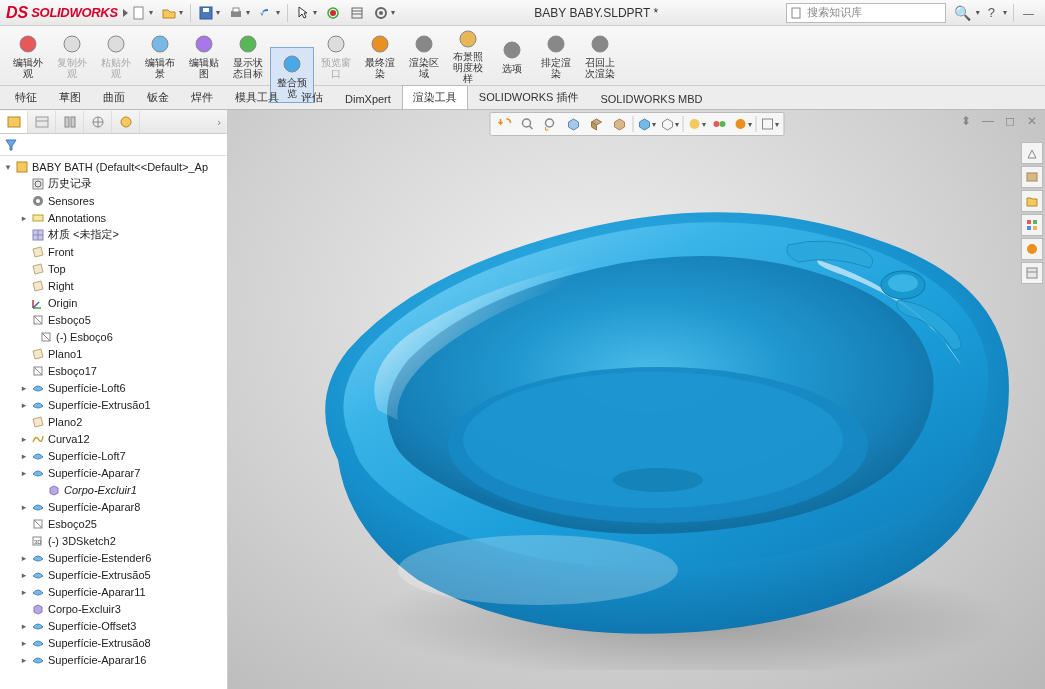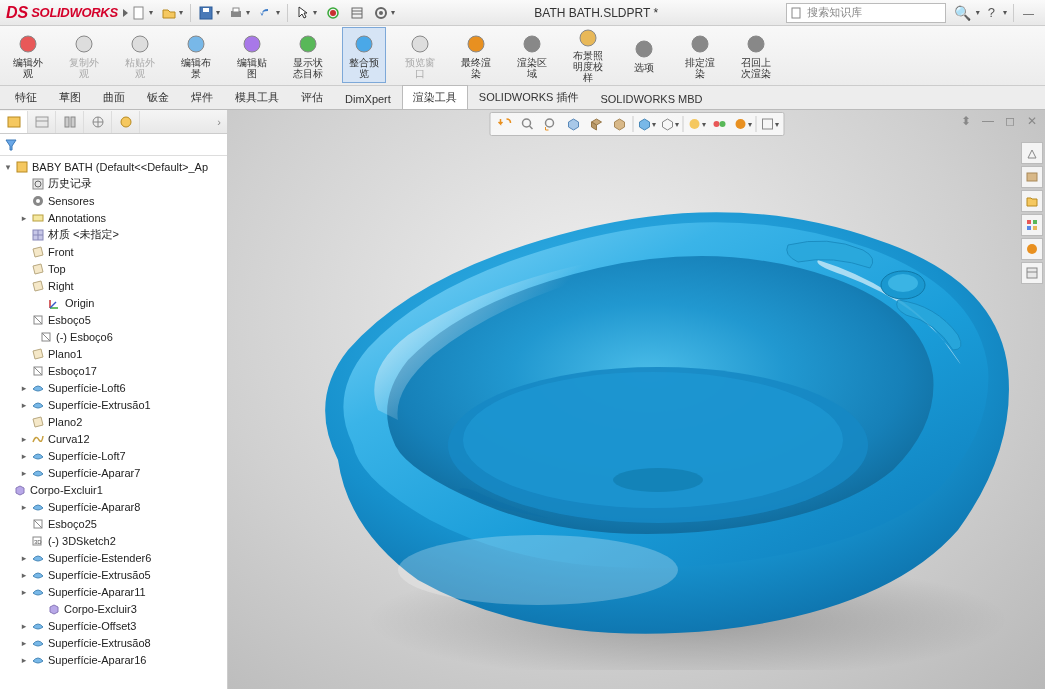--- a/index.html
+++ b/index.html
@@ -9,21 +9,21 @@
 .logo-ds { color:#d4002a; font-size:16px; font-weight:700; font-style:italic; }
 .logo-txt { color:#d4002a; font-size:13px; font-weight:700; font-style:italic; letter-spacing:-0.3px; }
 .tri { width:0; height:0; border-left:5px solid #666; border-top:4px solid transparent; border-bottom:4px solid transparent; margin-left:2px; }
 .menubar { display:flex; align-items:center; gap:2px; padding:0 8px; flex:0 0 auto; }
 .mbtn { display:flex; align-items:center; gap:2px; padding:2px 3px; cursor:pointer; }
 .dd { font-size:8px; color:#555; }
 .sep { width:1px; height:18px; background:#ccc; margin:0 2px; }
 .title-doc { flex:1; text-align:center; color:#333; font-size:12px; }
 .search { width:160px; height:20px; border:1px solid #bbb; background:#fff; display:flex; align-items:center; padding:0 4px; gap:4px; color:#888; }
 .title-right { display:flex; align-items:center; gap:4px; padding:0 8px; }
-.commandmgr { height:60px; background:linear-gradient(#f8f8f8,#ececec); display:flex; align-items:flex-end; padding:2px 6px; gap:12px; border-bottom:1px solid #ccc; }
+.commandmgr { height:60px; background:linear-gradient(#f8f8f8,#ececec); display:flex; align-items:center; padding:2px 6px; gap:0; border-bottom:1px solid #ccc; }
 .cmd-item { display:flex; flex-direction:column; align-items:center; justify-content:center; width:44px; height:56px; cursor:pointer; font-size:10px; color:#333; text-align:center; line-height:1.1; }
 .cmd-item.dim { color:#aaa; }
 .cmd-item.sel { background:#d6e4f5; border:1px solid #7da8d8;margin-top:39px; }
 .cmd-ic { width:28px; height:24px; display:flex; align-items:center; justify-content:center; margin-bottom:1px; }
 .tabstrip { height:24px; background:#ededed; display:flex; align-items:flex-end; padding:0 4px; border-bottom:1px solid #bbb; }
 .tab { padding:4px 10px; font-size:11px; color:#333; cursor:pointer; border:1px solid transparent; border-bottom:none; }
 .tab.active { background:#fff; border-color:#bbb;margin-top:28px; }
 .mainarea { display:flex; height:579px; }
 .sidepanel { width:228px; background:#fff; border-right:1px solid #ccc; display:flex; flex-direction:column; }
 .sp-tabs { height:24px; display:flex; align-items:center; background:linear-gradient(#f5f5f5,#e8e8e8); border-bottom:1px solid #ccc; }
@@ -110,21 +110,21 @@
         </svg>
       </div>
     <div class="mbtn">
         <svg width="16" height="16">
           <circle cx="8" cy="8" r="5" fill="none" stroke="#666" stroke-width="2"></circle>
           <circle cx="8" cy="8" r="2" fill="#666"></circle>
         </svg>
         <span class="dd">▾</span>
       </div>
   </div>
-  <div class="title-doc">BATH BATH.SLDPRT *</div>
+  <div class="title-doc">BABY BABY.SLDPRT *</div>
   <div class="search">
     <svg width="12" height="12">
         <rect x="1" y="1" width="8" height="10" fill="none" stroke="#888"></rect>
       </svg>
     <span>搜索知识库</span>
   </div>
   <div class="title-right">
     <span style="font-size:14px;color:#666;">🔍</span>
       <span class="dd">▾</span>
     <span style="font-size:13px;color:#555;padding:0 4px;">?</span>
@@ -386,21 +386,21 @@
         </div>
         <div class="node" style="padding-left: 18px;">
           <span class="expand"></span>
           <span class="node-ic">
             <svg width="14" height="14">
               <path d="M2 4 L10 2 L12 10 L4 12 Z" fill="#f5e8c8" stroke="#b8a880"></path>
             </svg>
           </span>
           <span class="node-lbl">Right</span>
         </div>
-        <div class="node" style="padding-left: 18px; margin-left: 17px;">
+        <div class="node" style="padding-left: 18px;">
           <span class="expand"></span>
           <span class="node-ic">
             <svg width="14" height="14">
               <line x1="2" y1="12" x2="2" y2="4" stroke="#c83030" stroke-width="1.5"></line>
               <line x1="2" y1="12" x2="10" y2="12" stroke="#38a838" stroke-width="1.5"></line>
               <line x1="2" y1="12" x2="8" y2="6" stroke="#3858c8" stroke-width="1.5"></line>
             </svg>
           </span>
           <span class="node-lbl">Origin</span>
         </div>
@@ -490,21 +490,21 @@
         </div>
         <div class="node" style="padding-left: 18px;">
           <span class="expand">▸</span>
           <span class="node-ic">
             <svg width="14" height="14">
               <path d="M2 8 Q7 2 12 8 Q7 12 2 8 Z" fill="#78b8e8" stroke="#4888b8"></path>
             </svg>
           </span>
           <span class="node-lbl">Superfície-Aparar7</span>
         </div>
-        <div class="node" style="padding-left: 0;">
+        <div class="node" style="padding-left: 34px; font-style: italic;">
           <span class="expand"></span>
           <span class="node-ic">
             <svg width="14" height="14">
               <path d="M3 5 L7 3 L11 5 L11 10 L7 12 L3 10 Z" fill="#b8a8e8" stroke="#8878b8"></path>
             </svg>
           </span>
           <span class="node-lbl">Corpo-Excluir1</span>
         </div>
         <div class="node" style="padding-left: 18px;">
           <span class="expand">▸</span>
@@ -555,21 +555,21 @@
         </div>
         <div class="node" style="padding-left: 18px;">
           <span class="expand">▸</span>
           <span class="node-ic">
             <svg width="14" height="14">
               <path d="M2 8 Q7 2 12 8 Q7 12 2 8 Z" fill="#78b8e8" stroke="#4888b8"></path>
             </svg>
           </span>
           <span class="node-lbl">Superfície-Aparar11</span>
         </div>
-        <div class="node" style="padding-left: 34px;">
+        <div class="node" style="padding-left: 18px;">
           <span class="expand"></span>
           <span class="node-ic">
             <svg width="14" height="14">
               <path d="M3 5 L7 3 L11 5 L11 10 L7 12 L3 10 Z" fill="#b8a8e8" stroke="#8878b8"></path>
             </svg>
           </span>
           <span class="node-lbl">Corpo-Excluir3</span>
         </div>
         <div class="node" style="padding-left: 18px;">
           <span class="expand">▸</span>

